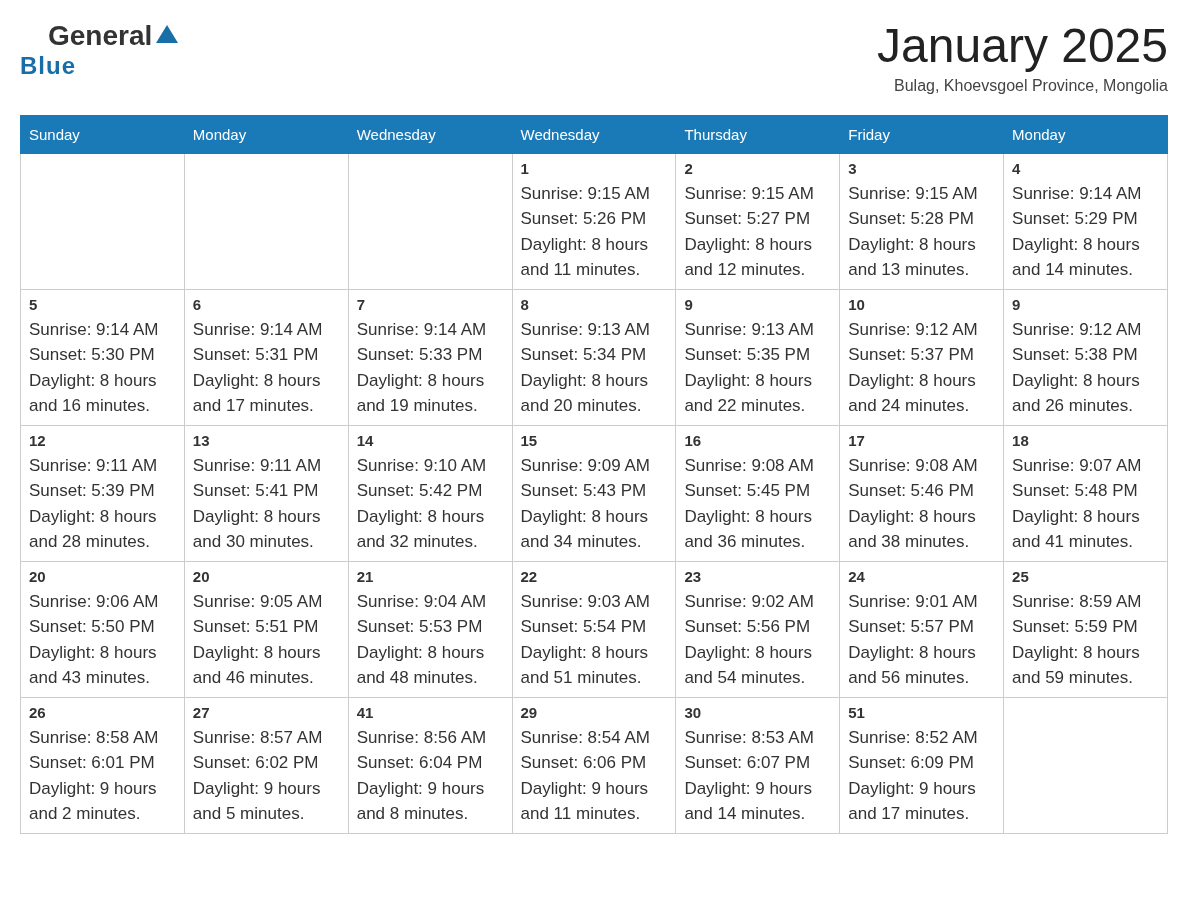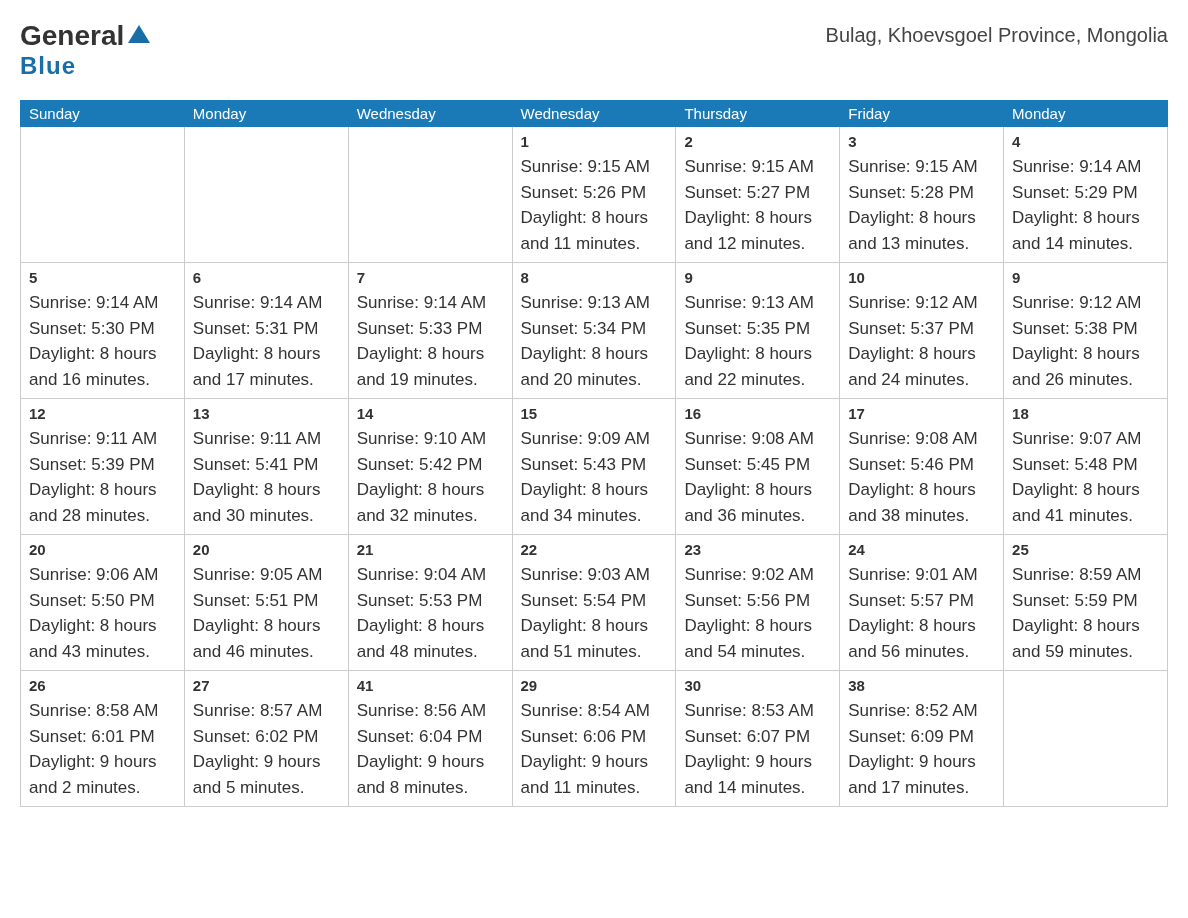--- a/index.html
+++ b/index.html
@@ -24,33 +24,33 @@
     .title-section {
       text-align: right;
     }
     .calendar-title {
       font-size: 48px;
       font-weight: normal;
       color: #222;
       line-height: 1.1;
     }
     .calendar-subtitle {
-      font-size: 20px;
+      font-size: 16px;
       color: #444;
       margin-top: 4px;
     }
     .calendar-table {
       width: 100%;
       border-collapse: collapse;
       border: 1px solid #ccc;
     }
     .calendar-table thead tr th {
       background-color: #1a7ab8;
       color: #fff;
-      padding: 4px 8px;
+      padding: 10px 8px;
       font-size: 15px;
       font-weight: normal;
       text-align: left;
       border: 1px solid #1a7ab8;
     }
     .calendar-table tbody tr td {
       width: 14.28%;
       vertical-align: top;
       padding: 6px 8px;
       border: 1px solid #ccc;
@@ -74,20 +74,21 @@
       background: #fff;
     }
     .logo-wrapper {
       display: flex;
       flex-direction: column;
       align-items: flex-start;
     }
     .logo-row {
       display: flex;
       align-items: center;
+      margin-left: 28px;
     }
     .logo-triangle {
       display: inline-block;
       width: 0;
       height: 0;
       border-left: 11px solid transparent;
       border-right: 11px solid transparent;
       border-bottom: 18px solid #1a6ea8;
       margin-left: 4px;
       margin-top: -4px;
@@ -106,20 +107,21 @@
   <div class="logo-wrapper">
     <div class="logo-row">
       <span class="logo-text-general">General</span>
       <span class="logo-triangle"></span>
     </div>
     <div>
       <span class="logo-blue-line">Blue</span>
     </div>
   </div>
   <div class="title-section">
+    <div class="calendar-title">January 2025</div>
     <div class="calendar-subtitle">Bulag, Khoevsgoel Province, Mongolia</div>
   </div>
 </div>
 
 <table class="calendar-table">
   <thead>
     <tr>
     <th>Sunday</th>
         <th>Monday</th>
         <th>Wednesday</th>
@@ -256,19 +258,19 @@
         </td>
         <td>
           <span class="day-number">29</span>
           <div class="day-info">Sunrise: 8:54 AM<br>Sunset: 6:06 PM<br>Daylight: 9 hours<br>and 11 minutes.</div>
         </td>
         <td>
           <span class="day-number">30</span>
           <div class="day-info">Sunrise: 8:53 AM<br>Sunset: 6:07 PM<br>Daylight: 9 hours<br>and 14 minutes.</div>
         </td>
         <td>
-          <span class="day-number">38</span>
+          <span class="day-number">51</span>
           <div class="day-info">Sunrise: 8:52 AM<br>Sunset: 6:09 PM<br>Daylight: 9 hours<br>and 17 minutes.</div>
         </td>
         <td class="empty-cell"></td>
       </tr>
     </tbody>
 </table>
 
 </body></html>

